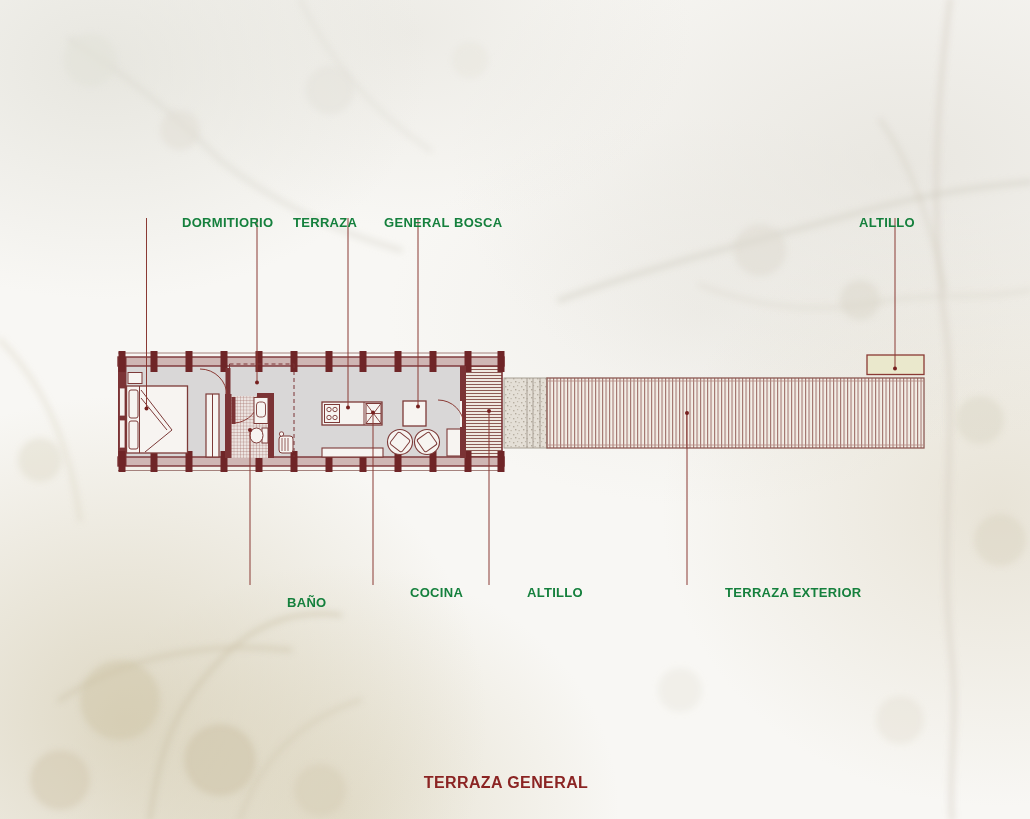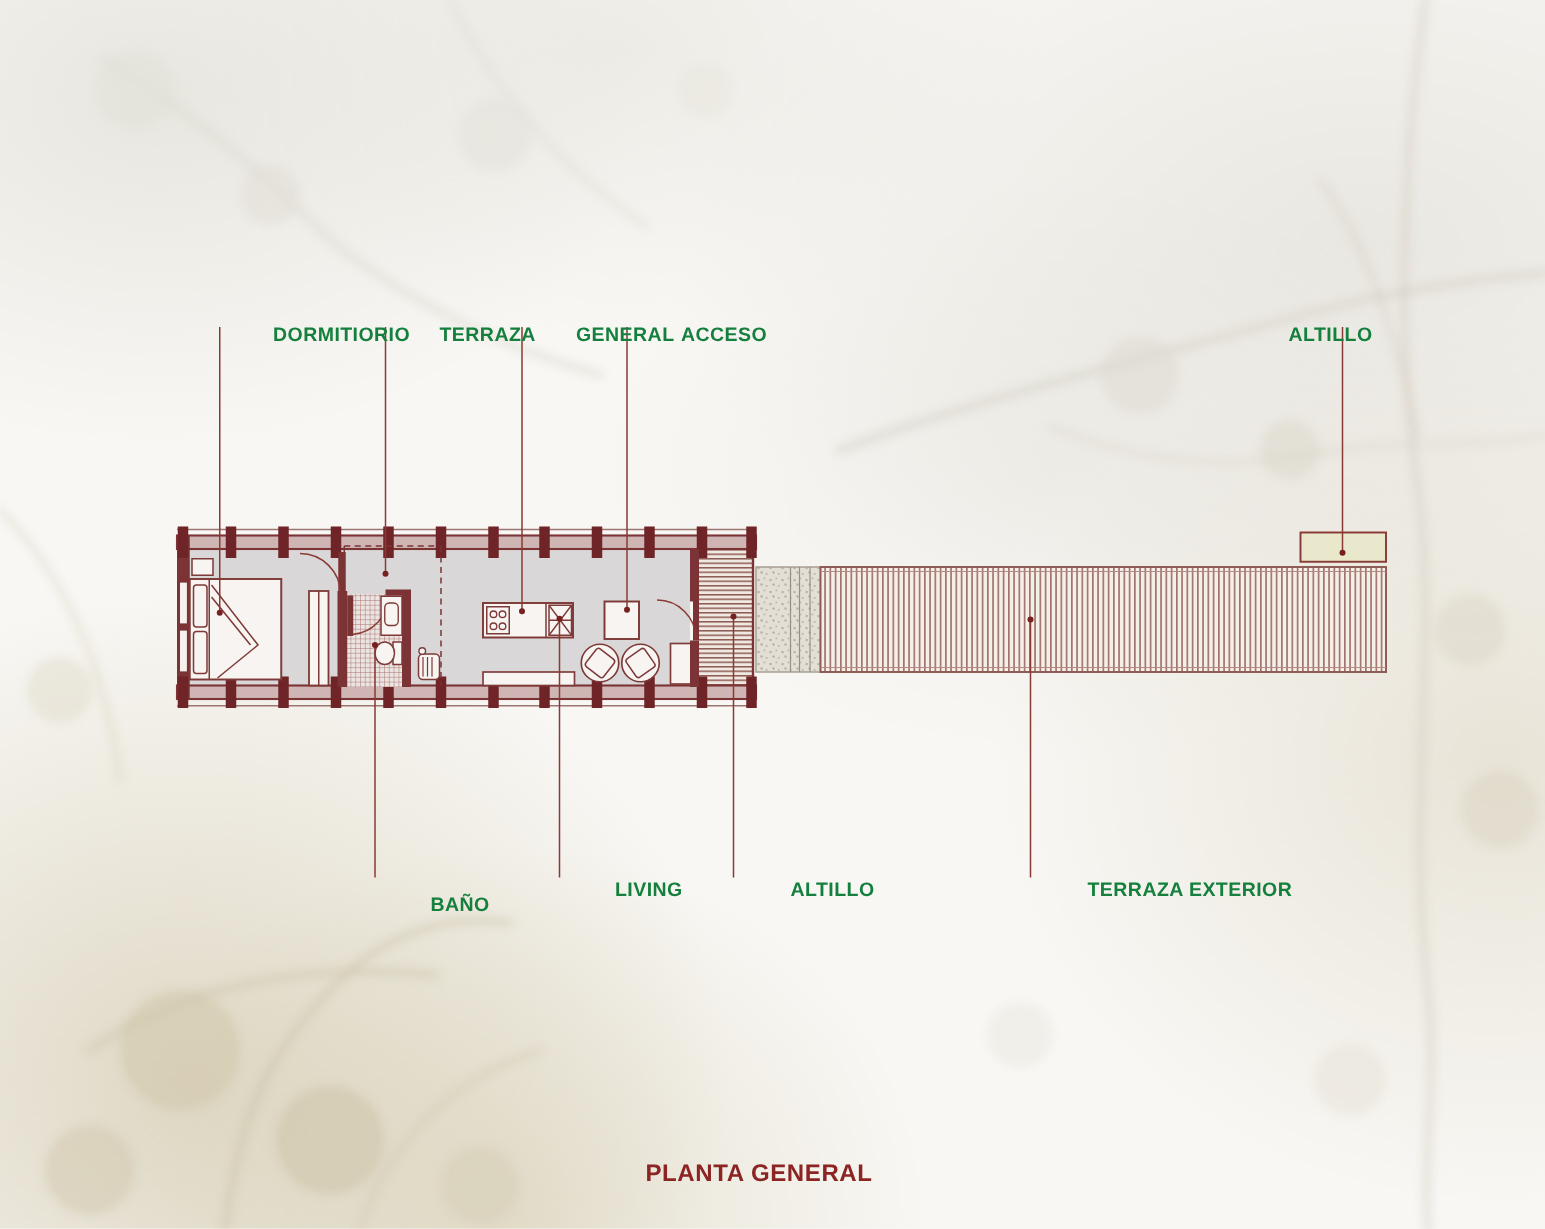--- a/index.html
+++ b/index.html
@@ -250,21 +250,21 @@
     <circle cx="250" cy="430" r="2"></circle>
     <circle cx="373" cy="412.5" r="2"></circle>
     <circle cx="489" cy="411" r="2"></circle>
     <circle cx="687" cy="413" r="2"></circle>
   </g>
 </svg>
 
 <div class="label" style="left:149px;top:216px">DORMITIORIO</div>
 <div class="label" style="left:260px;top:216px">TERRAZA</div>
 <div class="label" style="left:351px;top:216px">GENERAL</div>
-<div class="label" style="left:421px;top:216px">ACCESO</div>
+<div class="label" style="left:421px;top:216px">BOSCA</div>
 <div class="label" style="left:826px;top:216px">ALTILLO</div>
 
 <div class="label" style="left:254px;top:596px">BAÑO</div>
-<div class="label" style="left:377px;top:586px">LIVING</div>
+<div class="label" style="left:377px;top:586px">COCINA</div>
 <div class="label" style="left:494px;top:586px">ALTILLO</div>
 <div class="label" style="left:692px;top:586px">TERRAZA EXTERIOR</div>
 
-<div class="title" style="left:506px;top:774px">PLANTA GENERAL</div>
+<div class="title" style="left:506px;top:774px">TERRAZA GENERAL</div>
 
 </body></html>

